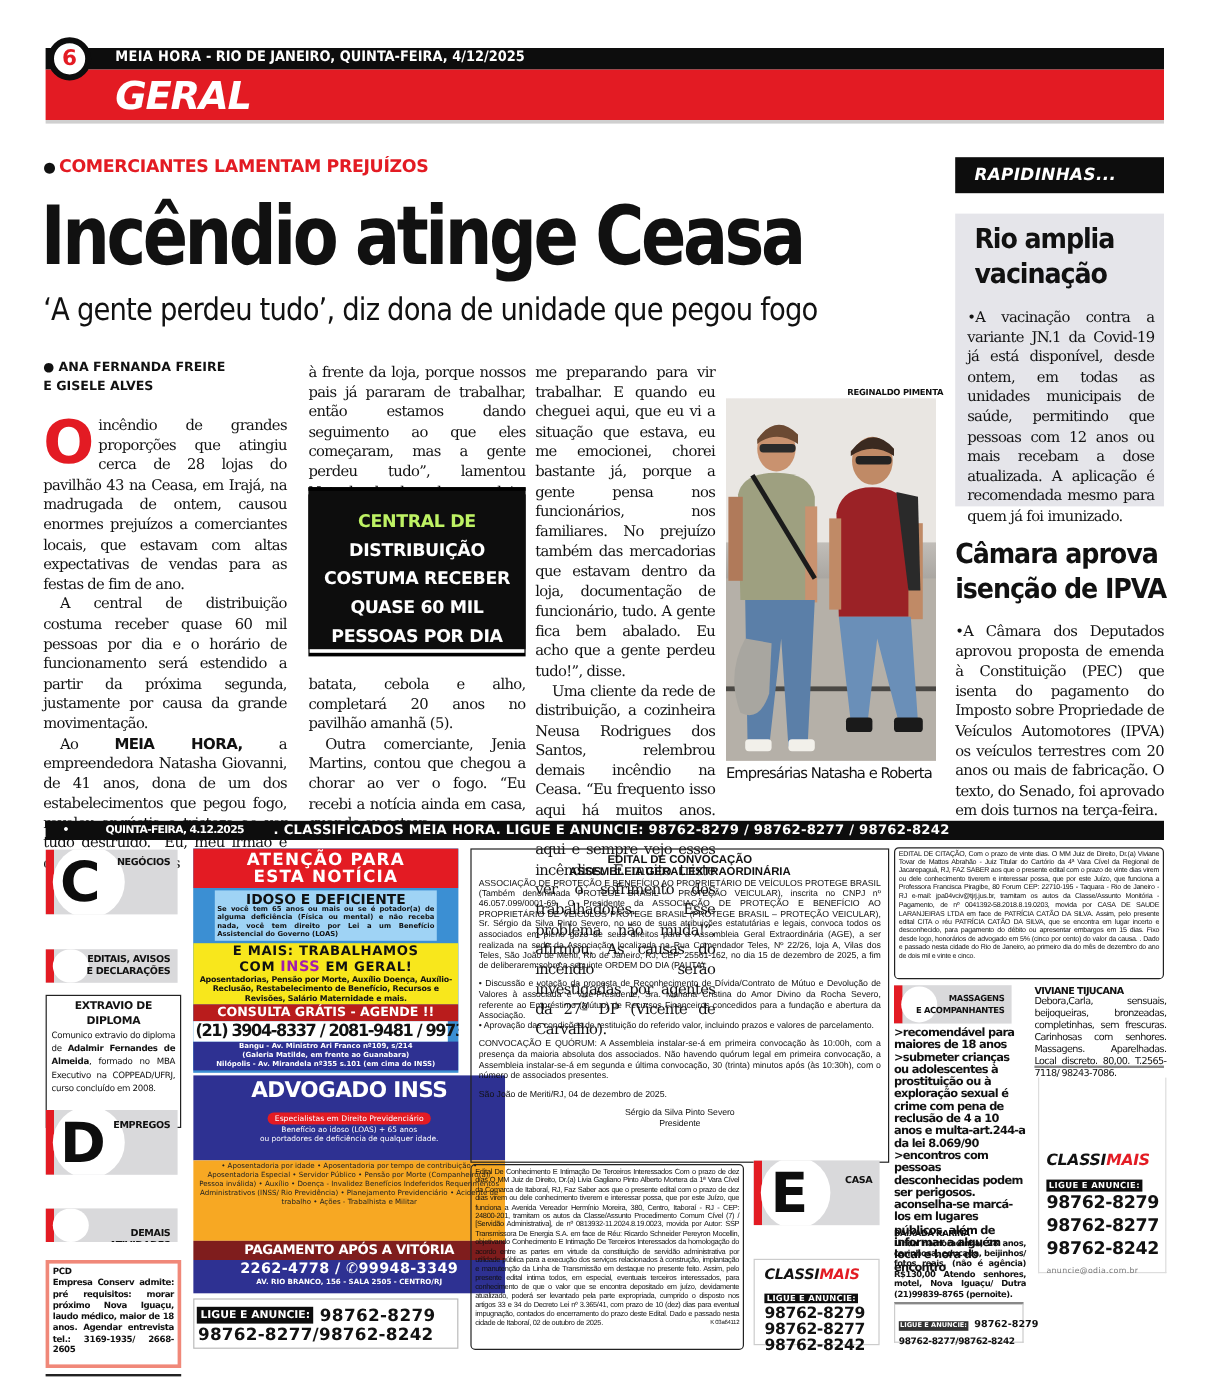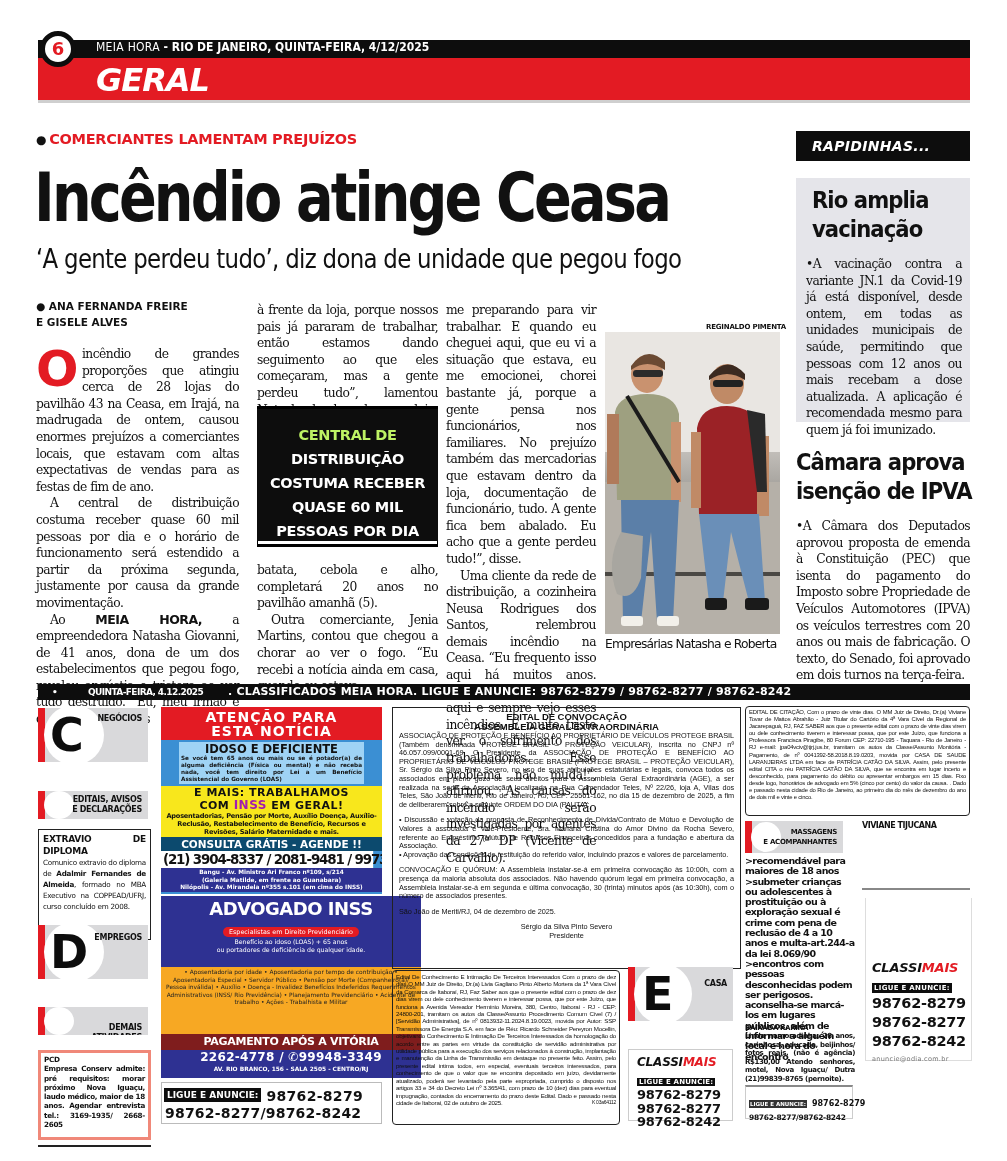--- a/index.html
+++ b/index.html
@@ -2,21 +2,21 @@
 <html><head>
 <meta charset="utf-8">
 <style>
 *{box-sizing:border-box;margin:0;padding:0}
 body{width:1007px;height:1161px;background:#fff;position:relative;overflow:hidden;font-family:"DejaVu Serif",serif;color:#111}
 .abs{position:absolute}
 
 #topbar{left:38px;top:40px;width:932px;height:18px;background:#0d0d0d}
 #pagenum{left:40px;top:31px;width:36px;height:36px;border-radius:50%;background:#fff;border:5px solid #0d0d0d;color:#e31b23;font:bold 18px "DejaVu Sans",sans-serif;text-align:center;line-height:26px;z-index:2}
 #masthead{left:96px;top:40px;height:18px;line-height:18px;color:#fff;font:bold 12px "DejaVu Sans Condensed","DejaVu Sans",sans-serif;white-space:nowrap}
-#masthead b{font-weight:400;letter-spacing:.3px}
+#masthead b{font-weight:700;letter-spacing:.3px}
 #redbar{left:38px;top:58px;width:932px;height:42px;background:#e31b23}
 #section{left:96px;top:60px;color:#fff;font:italic 900 32px "DejaVu Sans",sans-serif;letter-spacing:-1px;line-height:40px}
 #redline{left:38px;top:100px;width:932px;height:3px;background:#cfcfcf}
 
 #kicker{left:36px;top:131px;color:#e31b23;font:bold 14.5px "DejaVu Sans",sans-serif;letter-spacing:-.3px;white-space:nowrap}
 #kicker .dot{color:#111;font-size:12px;margin-right:3px}
 #headline{left:34px;top:158px;font:bold 68px "DejaVu Sans",sans-serif;letter-spacing:-3.5px;transform:scaleX(.82);transform-origin:left top;white-space:nowrap;line-height:80px}
 #subhead{left:36px;top:244px;font:26px "DejaVu Sans",sans-serif;letter-spacing:-.8px;transform:scaleX(.88);transform-origin:left top;white-space:nowrap}
 #byline{left:36px;top:298px;font:bold 10.5px "DejaVu Sans",sans-serif;line-height:16px}
 #photocredit{left:706px;top:323px;font:bold 7px "DejaVu Sans",sans-serif;letter-spacing:-.2px}
@@ -48,34 +48,34 @@
 #clsbar .date{position:absolute;left:50px;letter-spacing:-.6px}
 #clsbar .main{position:absolute;left:190px;font-weight:900;font-size:11px;letter-spacing:.2px}
 #clsbar .d1{position:absolute;left:14px}
 
 .tile{position:absolute;width:110px;background:#d9d9db;overflow:hidden}
 .tile .red{position:absolute;left:0;top:0;width:7px;height:100%;background:#e31b23}
 .tile .circ{position:absolute;border-radius:50%;background:#fff}
 .tile .letter{position:absolute;font:900 46px "DejaVu Sans",sans-serif;color:#0d0d0d}
 .tile .lbl{position:absolute;right:6px;font:bold 8px "DejaVu Sans",sans-serif;text-align:right;letter-spacing:-.3px;line-height:10px}
 #extravio{left:38px;top:829px;width:113px;height:111px;border:1.5px solid #222;padding:3px 4px;font:7.2px "DejaVu Sans",sans-serif;line-height:11px;text-align:justify;letter-spacing:-.25px}
-#extravio .t{font:bold 9px "DejaVu Sans",sans-serif;line-height:12px}
+#extravio .t{font:bold 9px "DejaVu Sans",sans-serif;text-align:center;line-height:12px}
 #pcd{left:38px;top:1050px;width:113px;height:90px;border:3px solid #f08879;padding:2px 3px;font:bold 7.2px "DejaVu Sans",sans-serif;line-height:9.3px;text-align:justify;letter-spacing:-.3px}
 #pcdline{left:38px;top:1145px;width:113px;height:1.5px;background:#222}
 
 #ad1{left:161px;top:707px;width:221px;height:187px;background:#3b8fd3;overflow:hidden;font-family:"DejaVu Sans",sans-serif}
 #ad1 .hdr{background:#e31b23;color:#fff;font:900 14px "DejaVu Sans",sans-serif;text-align:center;line-height:14px;padding:3px 0 2px;letter-spacing:1px}
 #ad1 .ido{margin:2px 18px 0;background:#9fd3f5;text-align:center;padding:1px 2px}
 #ad1 .ido .h{font:900 11.5px "DejaVu Sans",sans-serif;line-height:12px}
 #ad1 .ido .b{font:bold 5.7px "DejaVu Sans",sans-serif;line-height:7px;text-align:justify}
 #ad1 .yel{background:#f8e71c;text-align:center;margin-top:2px;padding:1px 0}
 #ad1 .yel .h{font:900 11px "DejaVu Sans",sans-serif;line-height:12px;letter-spacing:.5px}
 #ad1 .yel .h .inss{color:#a21caf;font-size:12px}
 #ad1 .yel .b{font:bold 6.6px "DejaVu Sans",sans-serif;line-height:8px;letter-spacing:-.2px}
-#ad1 .cons{background:#0c4a6e;color:#fff;text-align:center;font:900 10.5px "DejaVu Sans",sans-serif;line-height:14px}
+#ad1 .cons{background:#b91c1c;color:#fff;text-align:center;font:900 10.5px "DejaVu Sans",sans-serif;line-height:14px}
 #ad1 .phones{background:#fff;color:#111;font:bold 14px "DejaVu Sans",sans-serif;line-height:17px;letter-spacing:-1.2px;white-space:nowrap;padding-left:2px;transform:scaleX(.96);transform-origin:left}
 #ad1 .addr{background:#2e3192;color:#fff;text-align:center;font:bold 5.8px "DejaVu Sans",sans-serif;line-height:7.5px;padding-top:1px}
 
 #ad2{left:161px;top:896px;width:260px;height:182px;overflow:hidden;font-family:"DejaVu Sans",sans-serif}
 #ad2 .top{background:#2e3192;color:#fff;text-align:center;height:71px;padding-top:3px}
 #ad2 .top .h{font:900 18px "DejaVu Sans",sans-serif;letter-spacing:-.5px;line-height:20px}
 #ad2 .top .pill{display:inline-block;background:#e31b23;border-radius:8px;font:6.4px "DejaVu Sans",sans-serif;padding:1px 6px;margin:1px 0}
 #ad2 .top .b{font:6.2px "DejaVu Sans",sans-serif;line-height:8px}
 #ad2 .mid{background:#f7a823;color:#222;text-align:center;font:5.9px "DejaVu Sans",sans-serif;line-height:7.6px;padding:2px 3px;height:67px}
 #ad2 .pag{background:#7f1d1d;color:#fff;text-align:center;font:900 11px "DejaVu Sans",sans-serif;line-height:16px;letter-spacing:-.3px}
@@ -340,20 +340,21 @@
   <div class="circ" style="left:6px;top:1px;width:30px;height:30px"></div>
   <div class="lbl" style="top:6px;font-size:7px">
       <div>MASSAGENS</div>
       <div>E ACOMPANHANTES</div>
     </div>
 </div>
 <div class="abs" id="warn">&gt;recomendável para maiores de 18 anos &gt;submeter crianças ou adolescentes à prostituição ou à exploração sexual é crime com pena de reclusão de 4 a 10 anos e multa-art.244-a da lei 8.069/90 &gt;encontros com pessoas desconhecidas podem ser perigosos. aconselha-se marcá-los em lugares públicos, além de informar a alguém local e hora do encontro</div>
 
 <div class="abs" id="viviane">
   <div class="t">VIVIANE TIJUCANA</div>
+  <div>Debora,Carla, sensuais, beijoqueiras, bronzeadas, completinhas, sem frescuras. Carinhosas com senhores. Massagens. Aparelhadas. Local discreto. 80,00. T.2565-7118/ 98243-7086.</div>
 </div>
 <div class="abs" id="vivline"></div>
 
 <div class="abs" id="classi1">
   <div style="height:62px"></div>
   <div class="cm" style="font-size:13px"><span>CLASSI</span><span class="m">MAIS</span></div>
   <div class="lab2">LIGUE E ANUNCIE:</div>
   <div class="num">98762-8279</div>
   <div class="num">98762-8277</div>
   <div class="num">98762-8242</div>

